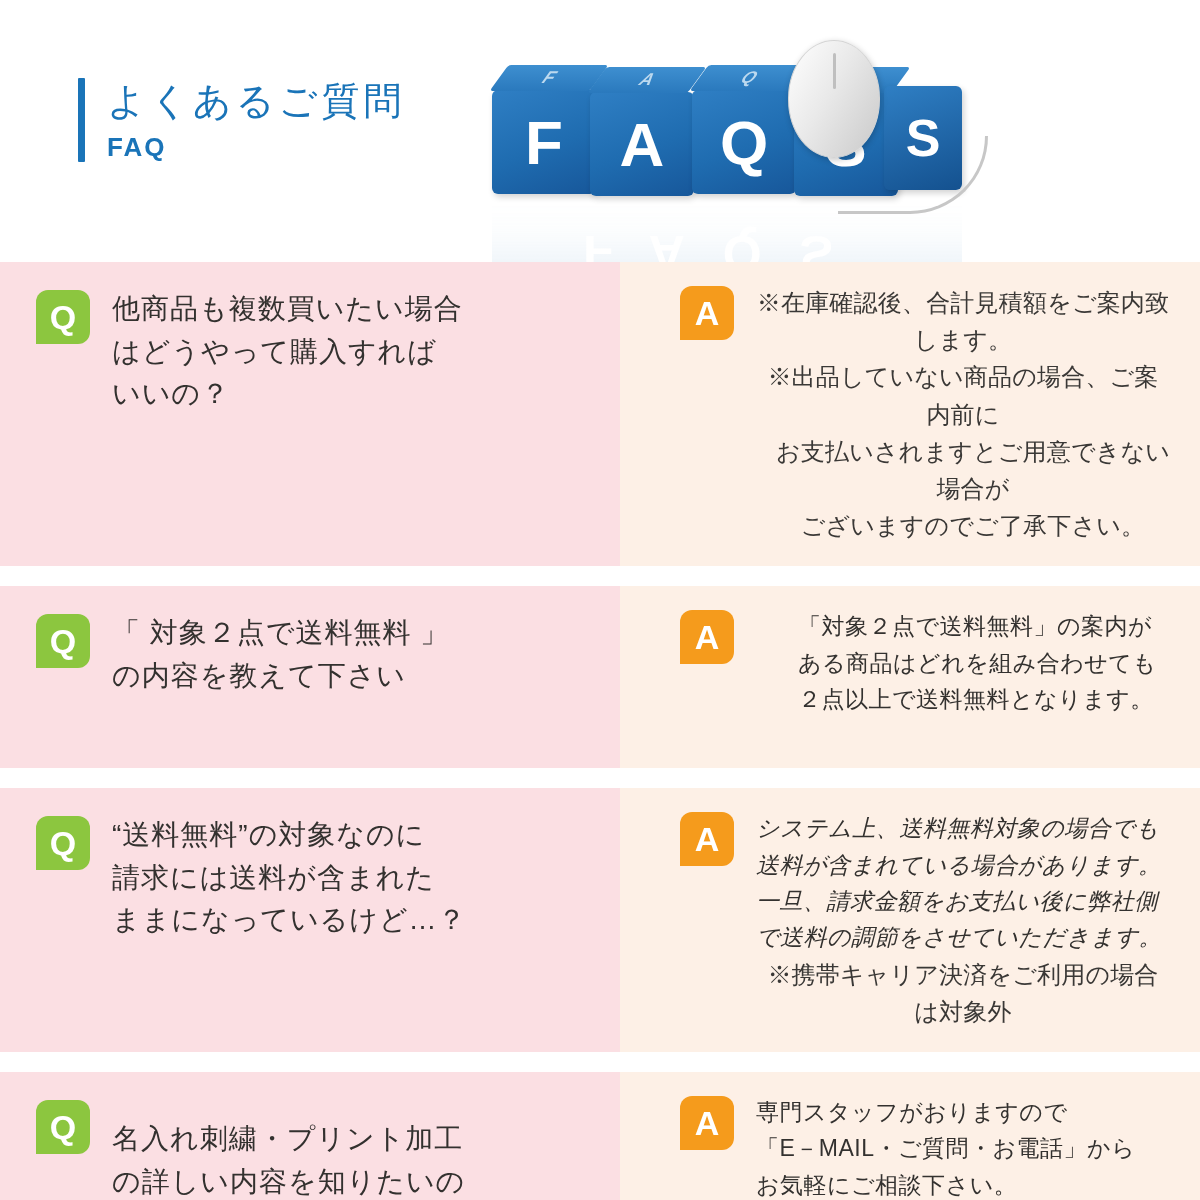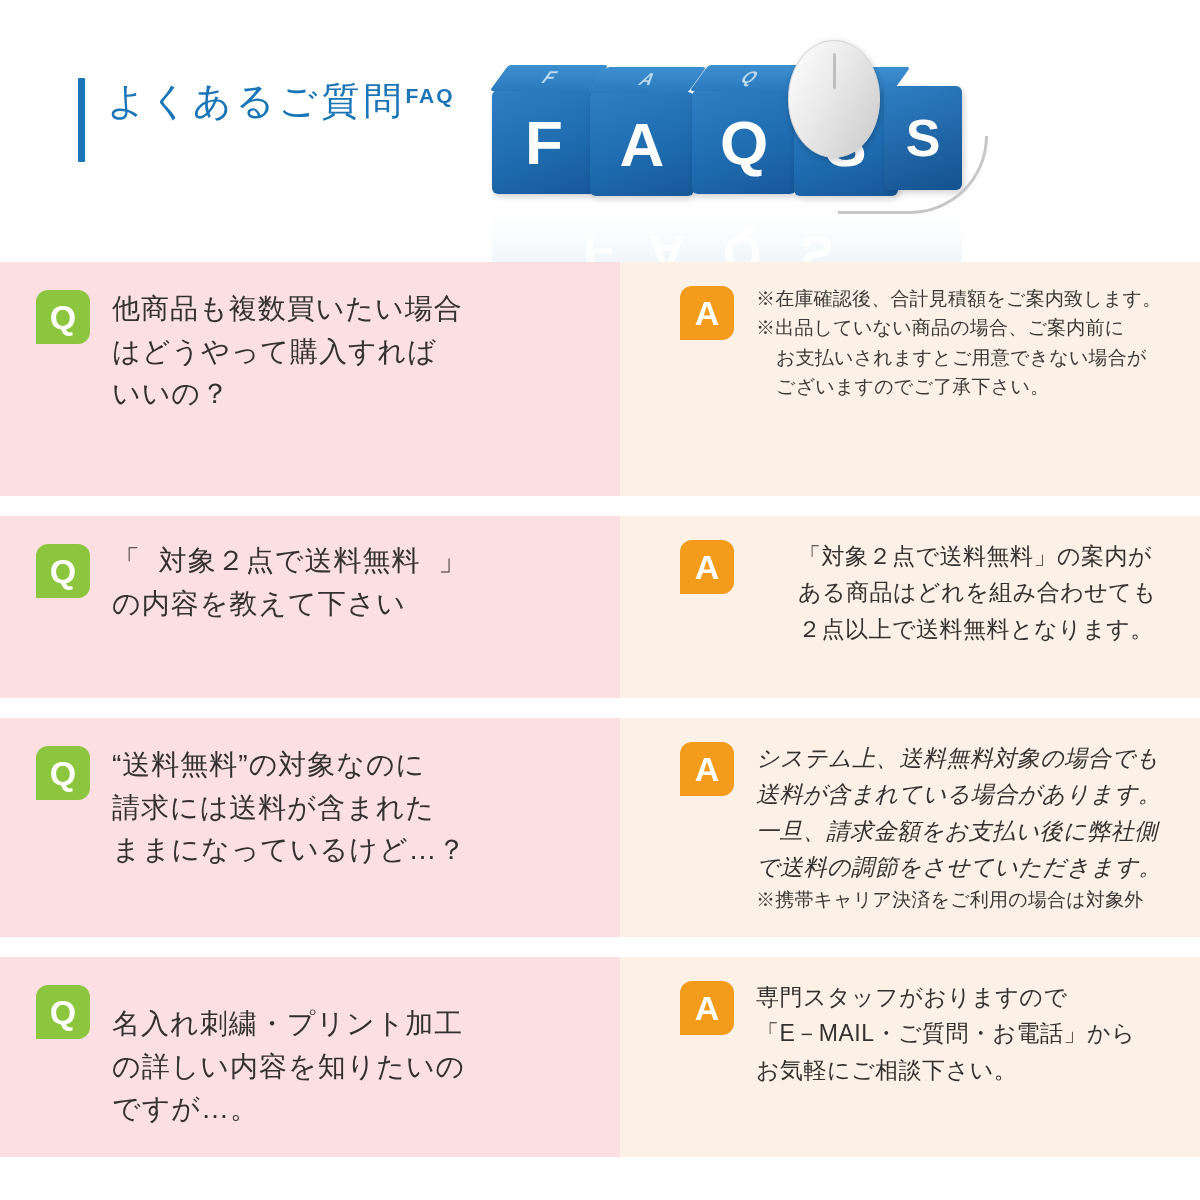--- a/index.html
+++ b/index.html
@@ -14,27 +14,27 @@
   
   .header { position: relative; height: 250px; }
   .title-block {
     position: absolute; left: 78px; top: 78px;
     display: flex; align-items: flex-start;
   }
   .title-bar {
     width: 7px; height: 84px; background: #1a74b8; margin-right: 22px;
     border-radius: 1px;
   }
-  .title-texts { display: flex; flex-direction: row; }
+  .title-texts { display: flex; flex-direction: column; }
   .title-jp {
     font-size: 38px; color: #1a74b8; letter-spacing: 4px;
     line-height: 1.25; font-weight: 500;
   }
   .title-en {
-    font-size: 21px; color: #1a74b8; letter-spacing: 2px;
+    font-size: 26px; color: #1a74b8; letter-spacing: 2px;
     font-weight: bold; margin-top: 6px;
   }
 
   
   .cubes { position: absolute; left: 470px; top: 40px; width: 520px; height: 210px; }
   .cube {
     position: absolute; width: 104px; height: 104px;
     background: linear-gradient(160deg, #2f7fc4 0%, #1f6cb0 55%, #17579a 100%);
     border-radius: 6px;
     color: #ffffff;
@@ -111,21 +111,21 @@
     color: #ffffff; font-size: 34px; font-weight: bold;
     display: flex; align-items: center; justify-content: center;
     margin-right: 22px; margin-top: 2px;
   }
   .badge-q { background: #8cc63f; border-radius: 12px 12px 12px 0; }
   .badge-a { background: #f59b1c; border-radius: 12px 12px 12px 0; }
   .q-text {
     font-size: 28px; color: #33312f; line-height: 1.52; letter-spacing: 1px;
   }
   .a-text { font-size: 23px; color: #33312f; line-height: 1.58; letter-spacing: 0.5px; }
-  .a-note { font-size: 19px; color: #3a3836; line-height: 1.55; letter-spacing: 0.2px; }
+  .a-note { font-size: 24px; color: #3a3836; line-height: 1.55; letter-spacing: 0.2px; text-align: center; }
   .a-note.indent { padding-left: 20px; }
 </style>
 </head>
 <body>
 
 <div class="page">
 
   <div class="header">
     <div class="title-block">
       <div class="title-bar"></div>
@@ -181,21 +181,21 @@
             <div class="a-note indent">ございますのでご了承下さい。</div>
           </div>
         </div>
       </div>
     </div>
 
     <div class="faq-row" style="height:auto;">
       <div class="inner">
         <div class="q-side" style="min-height: 182px; --h: 182px;">
           <div class="badge badge-q">Q</div>
-          <div class="q-text" style="white-space:pre-line;font-family:Liberation Mono, monospace;">「 対象２点で送料無料 」
+          <div class="q-text" style="white-space:pre-line;">「 対象２点で送料無料 」
 の内容を教えて下さい</div>
         <div style="position: absolute; right: -46px; top: 0px; width: 0px; height: 0px; border-top: 91px solid transparent; border-bottom: 91px solid transparent; border-left: 46px solid rgb(251, 223, 227);"></div>
           </div>
         <div class="a-side">
           <div class="badge badge-a">A</div>
           <div>
             <div class="a-text" style="white-space:pre-line;margin-left:42px;">「対象２点で送料無料」の案内が
 ある商品はどれを組み合わせても
 ２点以上で送料無料となります。</div>
           </div>

